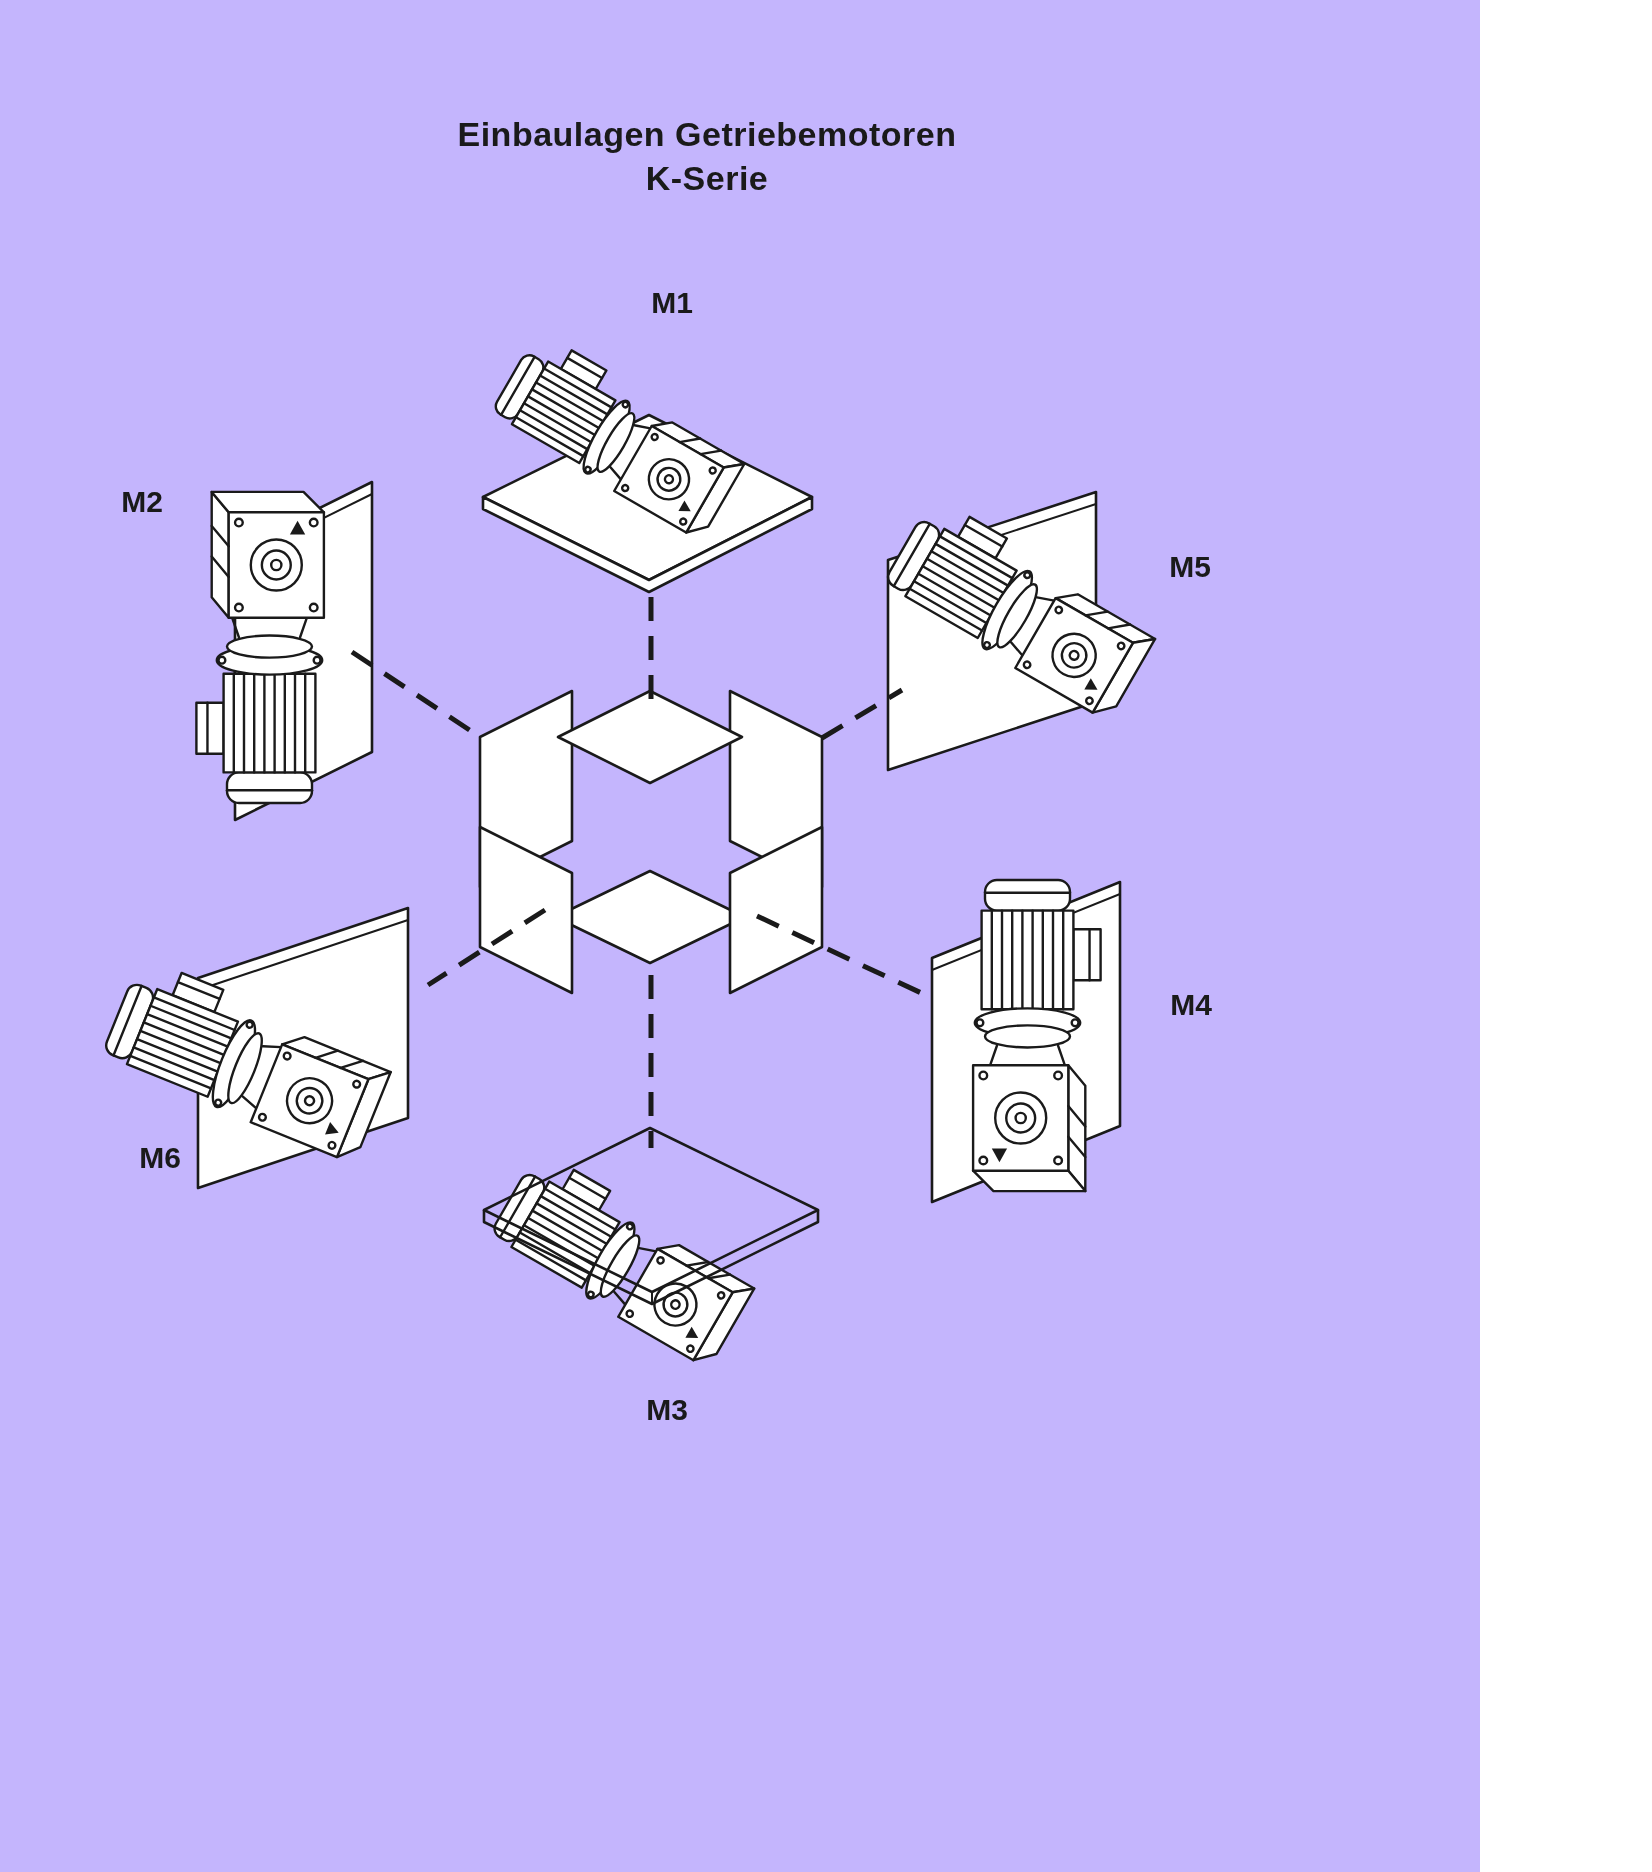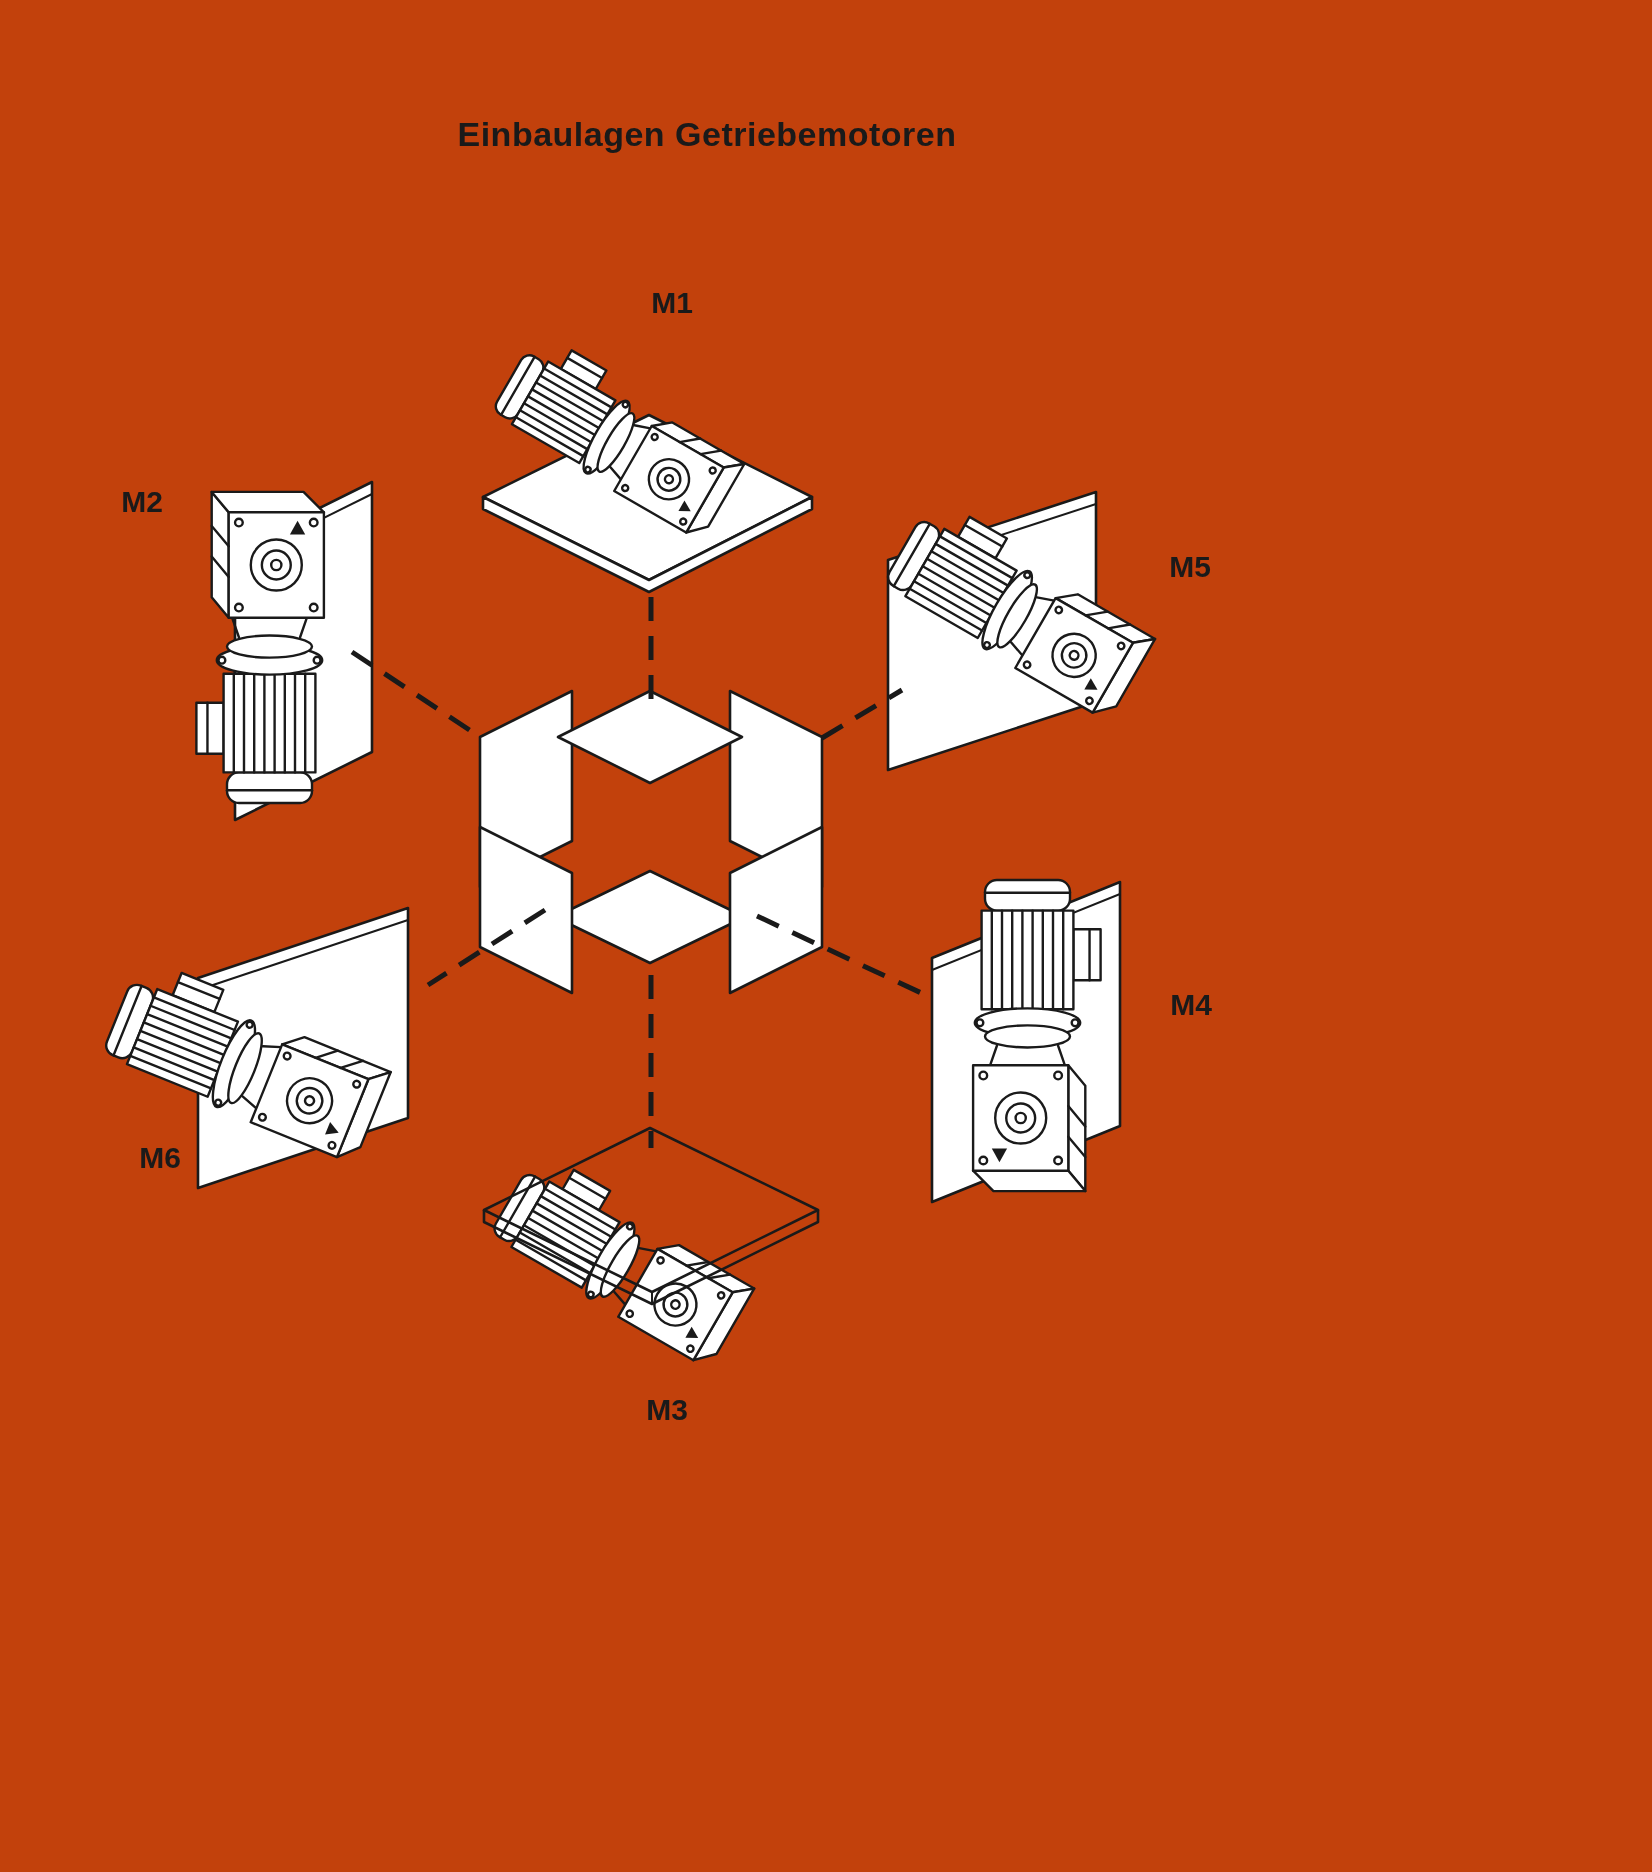--- a/index.html
+++ b/index.html
@@ -1,20 +1,20 @@
 <!DOCTYPE html>
 <html><head>
 <meta charset="utf-8">
 <style>
   html,body{margin:0;padding:0;background:#ffffff;}
   .canvas{
     position:relative;
-    width:1652px;
+    width:1480px;
     height:1872px;
-    background:#c2410c;
+    background:#c4b5fd;
     font-family:"Liberation Sans", sans-serif;
     overflow:hidden;
   }
   .title{
     position:absolute;
     top:112px;
     left:0;
     width:1414px;
     text-align:center;
     font-weight:bold;
@@ -37,20 +37,21 @@
   .connector{fill:none;stroke:#1a1a1a;stroke-width:5;stroke-dasharray:24 15;stroke-linecap:butt;}
   .lbl{font-family:"Liberation Sans", sans-serif;font-weight:bold;font-size:30px;fill:#1a1a1a;}
 </style>
 </head>
 <body>
 
 <div class="canvas">
 
   <div class="title">
     <div>Einbaulagen Getriebemotoren</div>
+    <div>K-Serie</div>
   </div>
 
   <svg class="diagram" width="1652" height="1872" viewBox="0 0 1652 1872">
 
     <defs>
 
       <g id="gearmotor" class="gm">
 
         <rect x="58" y="24" width="60" height="32"></rect>
         <line x1="58" y1="37" x2="118" y2="37"></line>

